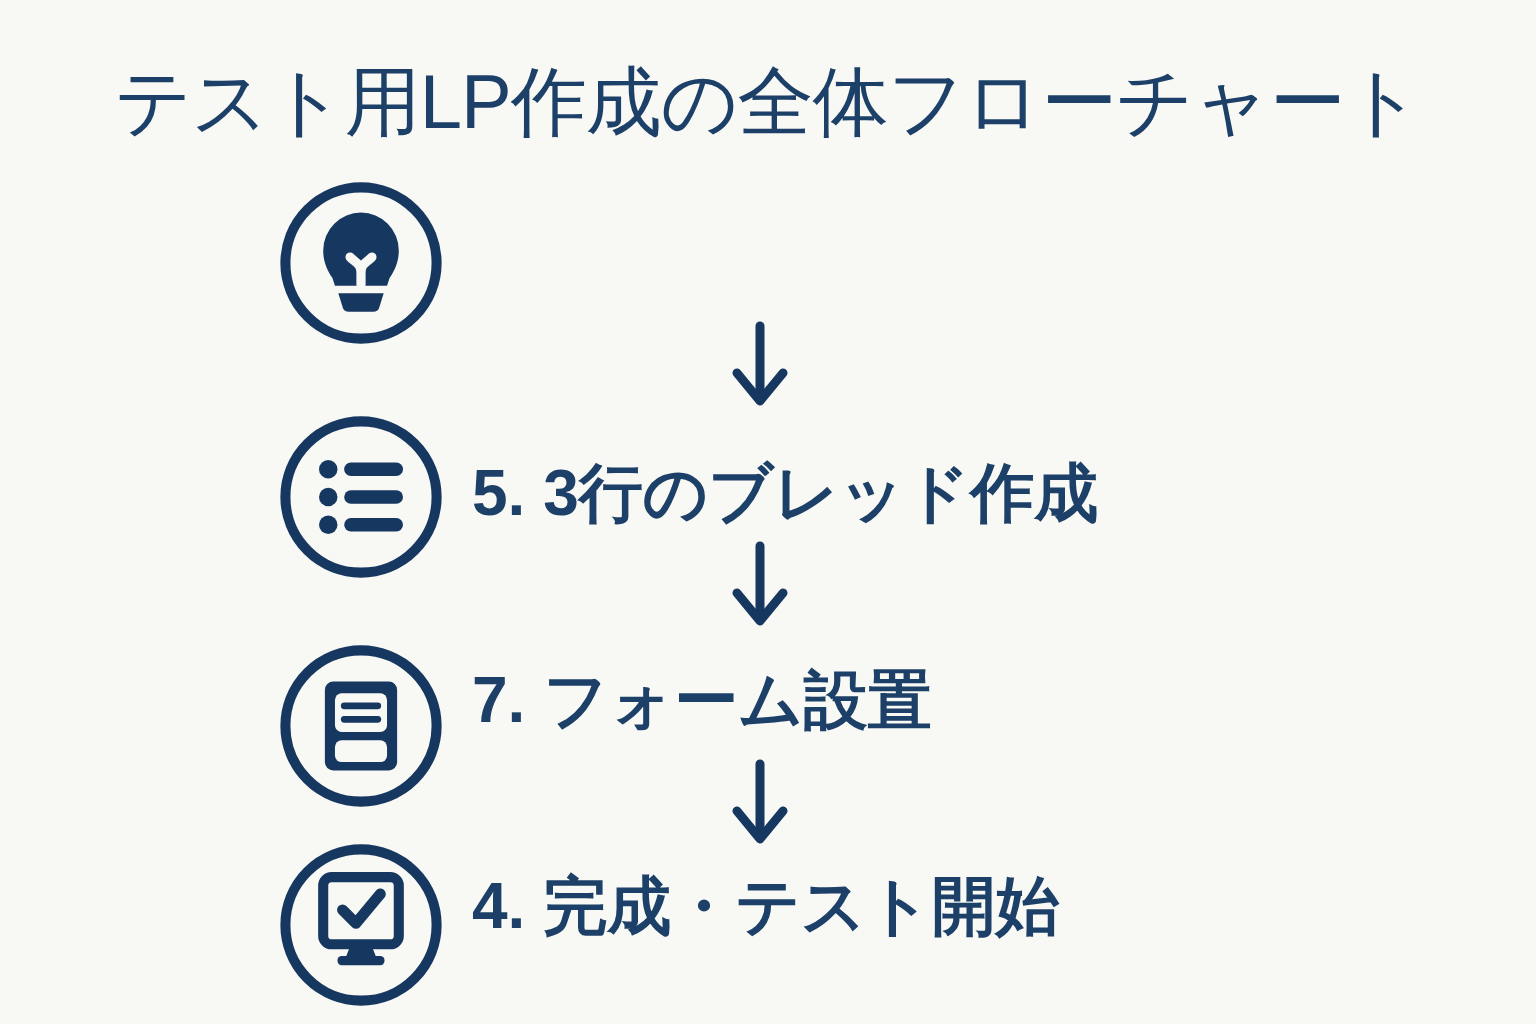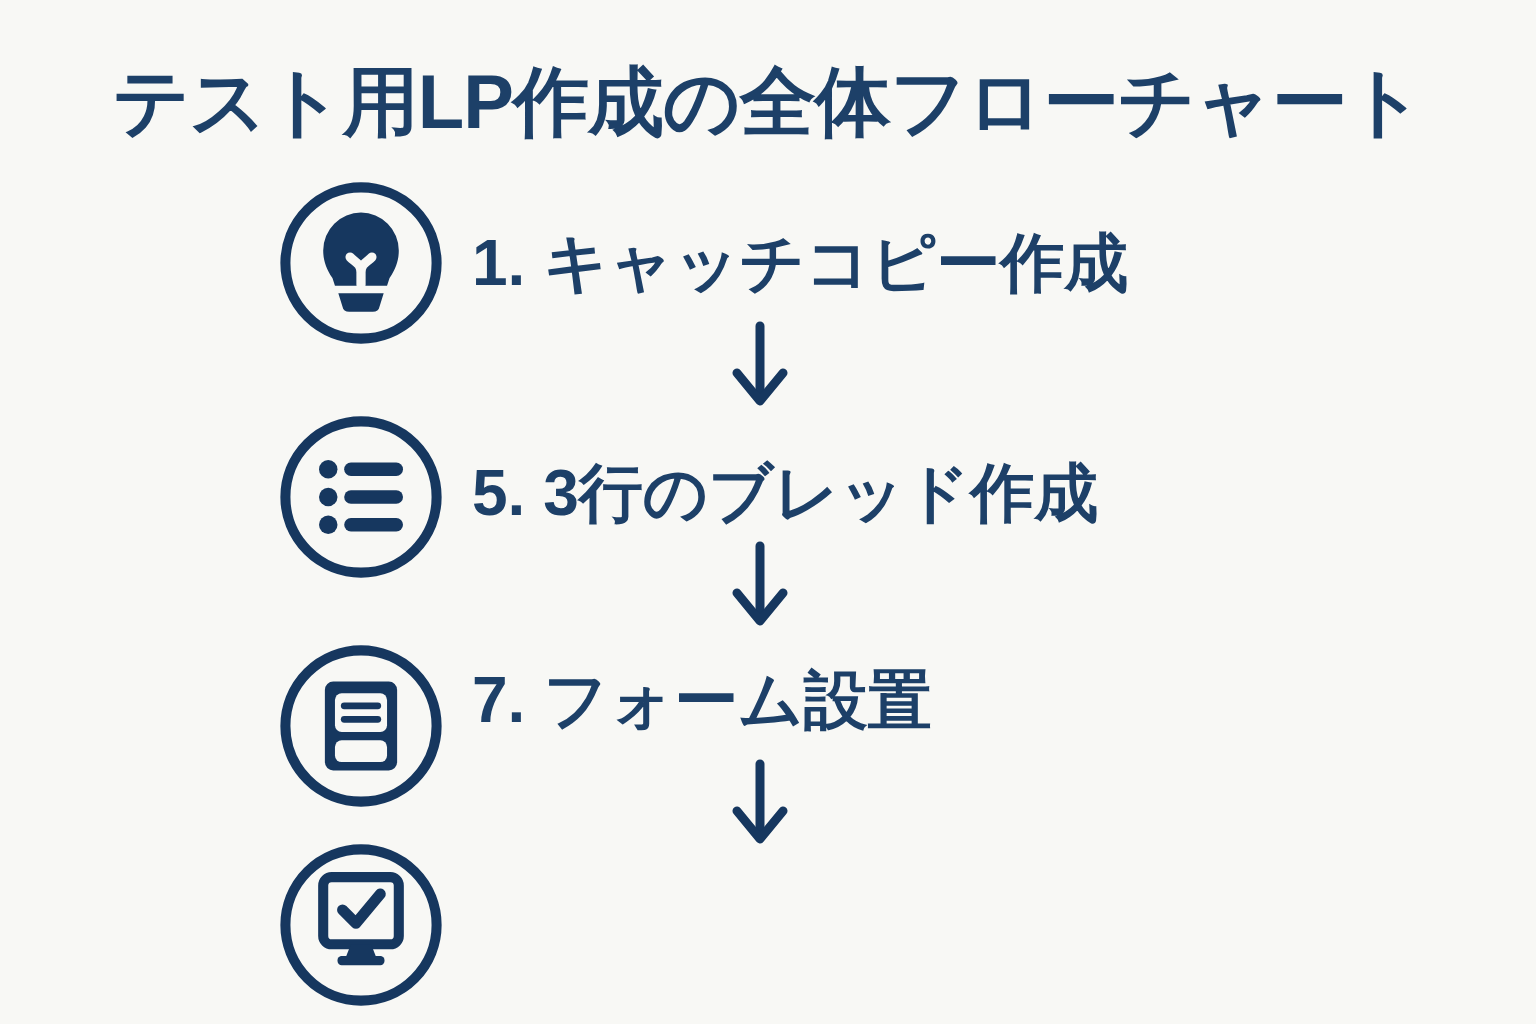--- a/index.html
+++ b/index.html
@@ -20,21 +20,21 @@
     height: 1024px;
     background: var(--background);
   }
   .title {
     position: absolute;
     top: 52px;
     left: 0;
     width: 100%;
     text-align: center;
     font-size: 76px;
-    font-weight: 700;
+    font-weight: 400;
     letter-spacing: -1px;
     color: var(--text);
     white-space: nowrap;
   }
   .icon-wrap {
     position: absolute;
     left: 277px;
     width: 168px;
     height: 168px;
   }
@@ -73,21 +73,20 @@
   <h1 class="title">テスト用LP作成の全体フローチャート</h1>
 
   <span class="icon-wrap icon-1">
     <svg viewBox="0 0 100 100">
       <circle cx="50" cy="50" r="45" fill="none" stroke="currentColor" stroke-width="6"></circle>
       <path d="M33 59 C29 53 27.5 48 27.5 42.5 A22.5 22.5 0 1 1 72.5 42.5 C72.5 48 71 53 67 59 L65.5 63.5 L34.5 63.5 Z" fill="currentColor"></path>
       <path d="M50 63 V55.5 C50 50.5 46.5 49.5 43.5 46.5 M50 55.5 C50 50.5 53.5 49.5 56.5 46.5" fill="none" stroke="var(--background)" stroke-width="5.5" stroke-linecap="round"></path>
       <path d="M36.5 68 H63.5 L61 76 Q60.5 79 57 79 H43 Q39.5 79 39 76 Z" fill="currentColor"></path>
     </svg>
   </span>
-  <span class="step-label label-1">1. キャッチコピー作成</span>
 
   <svg class="arrow arrow-1" viewBox="0 0 114 90">
     <line x1="57" y1="6" x2="57" y2="78" stroke="currentColor" stroke-width="9" stroke-linecap="round"></line>
     <path d="M34 53 L57 81 L80 53" fill="none" stroke="currentColor" stroke-width="9" stroke-linecap="round" stroke-linejoin="round"></path>
   </svg>
 
   <span class="icon-wrap icon-2">
     <svg viewBox="0 0 100 100">
       <circle cx="50" cy="50" r="45" fill="none" stroke="currentColor" stroke-width="6"></circle>
       <circle cx="30.5" cy="33.5" r="5.5" fill="currentColor"></circle>
@@ -124,14 +123,15 @@
 
   <span class="icon-wrap icon-4">
     <svg viewBox="0 0 100 100">
       <circle cx="50" cy="50" r="45" fill="none" stroke="currentColor" stroke-width="6"></circle>
       <rect x="27.5" y="21.5" width="45" height="40" rx="5" fill="none" stroke="currentColor" stroke-width="6"></rect>
       <path d="M39 41 L47 49 L61.5 31.5" fill="none" stroke="currentColor" stroke-width="6.5" stroke-linecap="round" stroke-linejoin="round"></path>
       <path d="M44 61.5 H56 L59 69 H41 Z" fill="currentColor"></path>
       <rect x="36" y="68.5" width="28" height="5.5" rx="2.5" fill="currentColor"></rect>
     </svg>
   </span>
+  <span class="step-label label-4">4. 完成・テスト開始</span>
 
 </div>
 
 </body></html>

